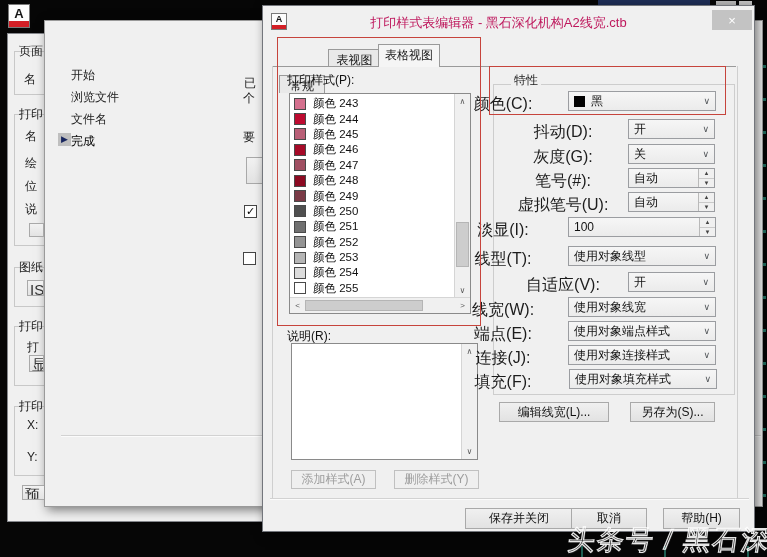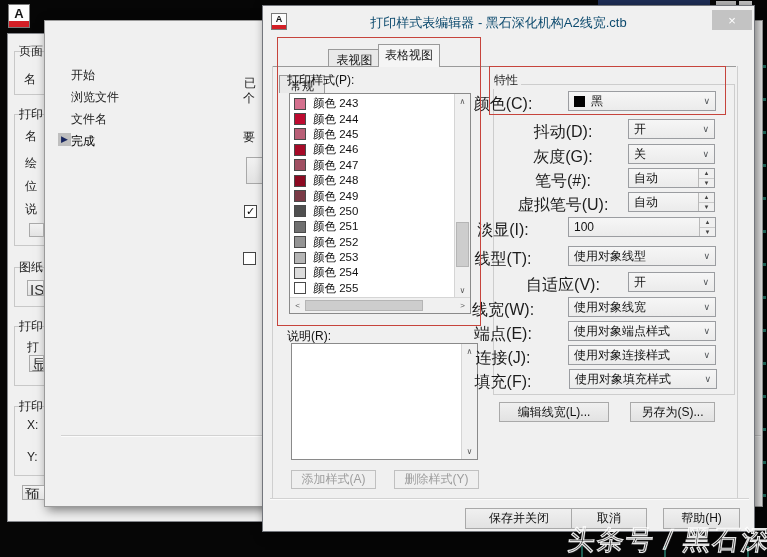--- a/index.html
+++ b/index.html
@@ -7,21 +7,21 @@
          font-family:"Liberation Sans","DejaVu Sans",sans-serif;font-size:12px;color:#1a1a1a;}
   .abs{position:absolute;}
   .dlg{position:absolute;background:#f0f0f0;border:1px solid #85878c;box-shadow:3px 3px 10px rgba(0,0,0,.5);box-sizing:border-box;}
   .nosel{user-select:none;}
   
   .aicon{background:#fdfdfd;border:1px solid #7a7a7a;box-sizing:border-box;text-align:center;overflow:hidden;}
   .aicon .ltr{display:block;font-weight:bold;color:#151515;line-height:1;}
   .aicon .bar{display:block;background:#d31f26;width:100%;}
   
   .titlebar{position:absolute;left:0;top:0;right:0;height:30px;}
-  .title{position:absolute;left:30px;right:50px;top:8px;text-align:center;font-size:13px;color:#0c4a6e;white-space:nowrap;overflow:hidden;}
+  .title{position:absolute;left:30px;right:50px;top:8px;text-align:center;font-size:13px;color:#be185d;white-space:nowrap;overflow:hidden;}
   .closebtn{position:absolute;background:#c3c3c3;color:#fff;text-align:center;font-size:13px;line-height:19px;cursor:default;}
   
   .tab{position:absolute;box-sizing:border-box;border:1px solid #9a9a9a;border-bottom:none;background:#e9e9e9;
        text-align:center;font-size:12px;line-height:16px;padding-top:2px;}
   .tab.active{background:#f5f5f5;z-index:3;}
   .tabline{position:absolute;height:0;border-top:1px solid #9a9a9a;}
   .tabpage{position:absolute;border:1px solid #cfcfcf;border-top:none;}
   
   .listbox{position:absolute;background:#fff;border:1px solid #8a8a8a;box-sizing:border-box;overflow:hidden;}
   .lrow{display:flex;align-items:center;height:15.4px;padding-left:4px;gap:7px;font-size:11.5px;color:#111;}
@@ -217,21 +217,21 @@
       <div></div>
       <div class="vscroll" style="bottom:0;">
         <div class="sarrow">∧</div>
         <div class="sarrow" style="position:absolute;bottom:0;">∨</div>
       </div>
     </div>
     <button class="btn disabled" style="left:28px;top:464px;width:85px;height:19px;">添加样式(A)</button>
     <button class="btn disabled" style="left:131px;top:464px;width:85px;height:19px;">删除样式(Y)</button>
 
     <div class="groupbox" style="left:230px;top:78px;width:242px;height:311px;"></div>
-    <div class="grouplabel" style="left:228px;top:66px;">特性</div>
+    <div class="grouplabel" style="left:248px;top:66px;">特性</div>
     <div id="prop-rows">
         <div class="plabel" style="left: 181px; top: 88px;">颜色(C):</div>
         <div class="ctl" style="left: 305px; top: 85px; width: 148px;">
           <span class="blacksq"></span>
           <span>黑</span>
           <span class="chev">∨</span>
         </div>
         <div class="plabel" style="left: 241px; top: 116px;">抖动(D):</div>
         <div class="ctl" style="left: 365px; top: 113px; width: 87px;">
           <span>开</span>

